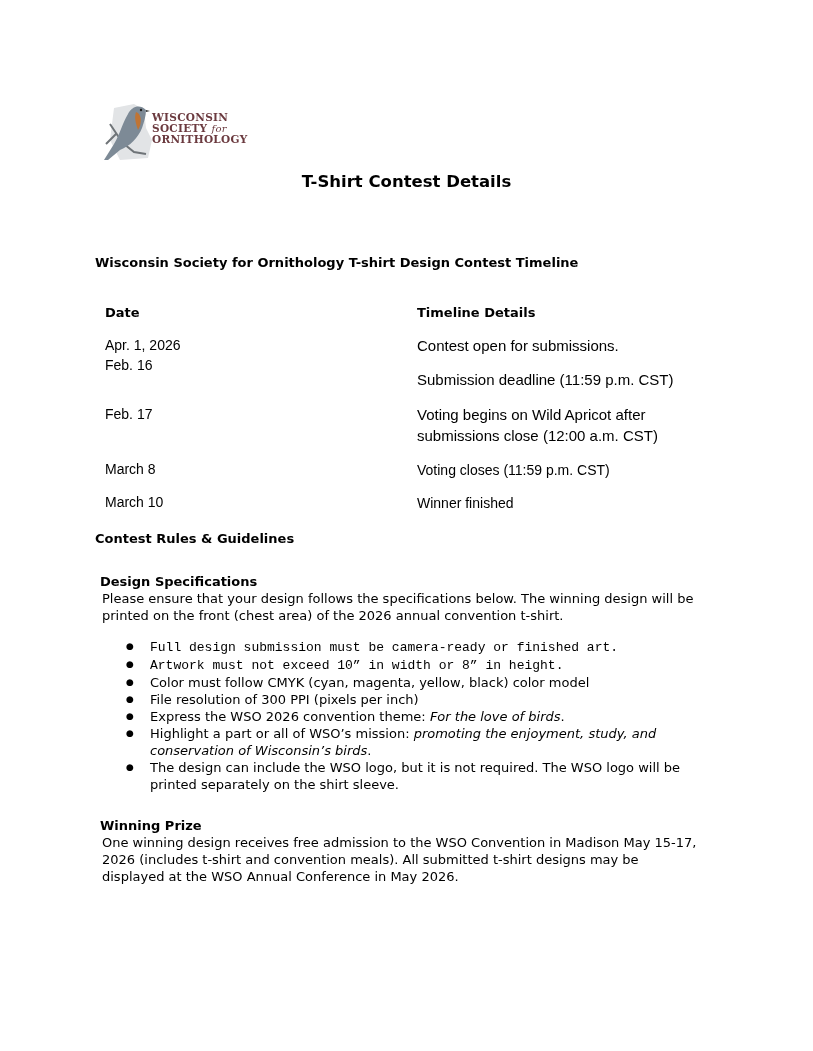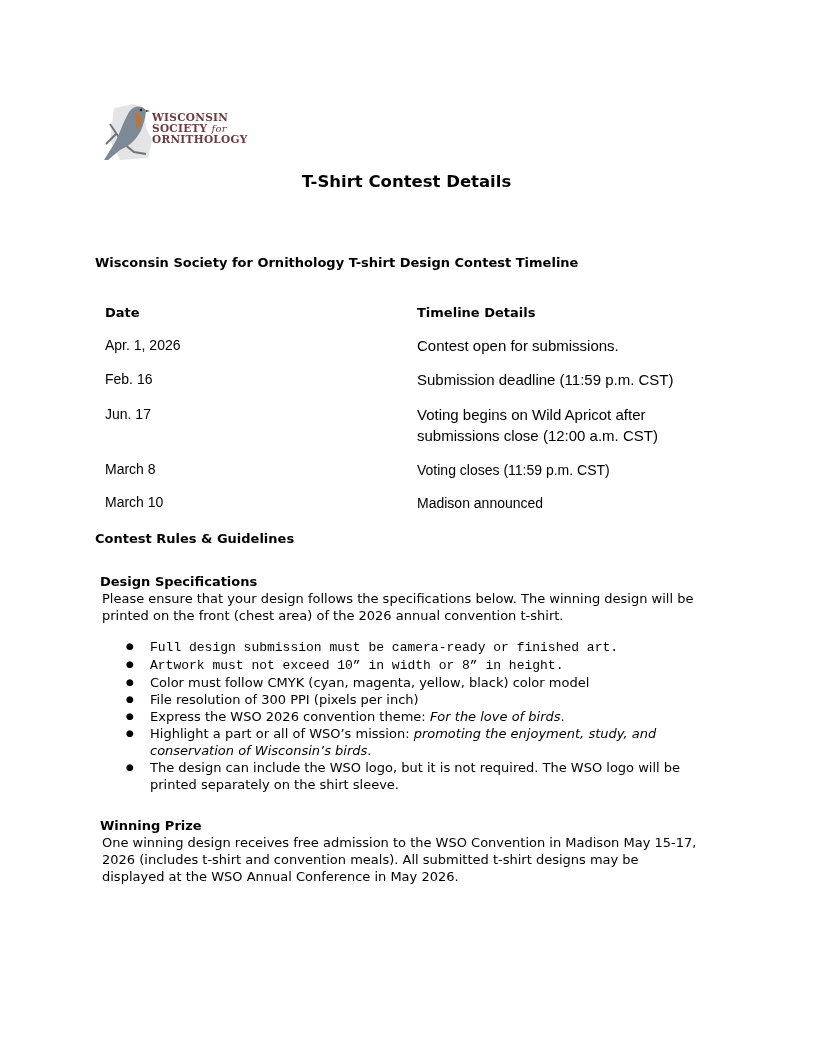--- a/index.html
+++ b/index.html
@@ -56,31 +56,31 @@
 </div>
 
 <div class="abs section-h" style="top:255px;">Wisconsin Society for Ornithology T-shirt Design Contest Timeline</div>
 
 <div class="abs tl-head" style="left:105px;">Date</div>
 <div class="abs tl-head" style="left:417px;">Timeline Details</div>
 
 <div class="abs tl-cell tl-date" style="top:337px;">Apr. 1, 2026</div>
 <div class="abs tl-cell tl-detail" style="top:335px;">Contest open for submissions.</div>
 
-<div class="abs tl-cell tl-date" style="top:371px;">Feb. 16</div>
+<div class="abs tl-cell tl-date" style="top:357px;">Feb. 16</div>
 <div class="abs tl-cell tl-detail" style="top:369px;">Submission deadline (11:59 p.m. CST)</div>
 
-<div class="abs tl-cell tl-date" style="top:406px;">Jun. 17</div>
+<div class="abs tl-cell tl-date" style="top:406px;">Feb. 17</div>
 <div class="abs tl-cell tl-detail" style="top:404px;">Voting begins on Wild Apricot after submissions close (12:00 a.m. CST)</div>
 
 <div class="abs tl-cell tl-date" style="top:461px;">March 8</div>
 <div class="abs tl-cell tl-detail small" style="top:460px;">Voting closes (11:59 p.m. CST)</div>
 
 <div class="abs tl-cell tl-date" style="top:494px;">March 10</div>
-<div class="abs tl-cell tl-detail small" style="top:493px;">Madison announced</div>
+<div class="abs tl-cell tl-detail small" style="top:493px;">Winner finished</div>
 
 <div class="abs section-h" style="top:531px;">Contest Rules &amp; Guidelines</div>
 
 <div class="abs sub-h" style="top:574px;">Design Specifications</div>
 <div class="abs para" style="top:590px;">Please ensure that your design follows the specifications below. The winning design will be printed on the front (chest area) of the 2026 annual convention t-shirt.</div>
 
 <ul class="abs bullets">
   <li><span class="narrow">Full design submission must be camera-ready or finished art.</span></li>
   <li><span class="narrow">Artwork must not exceed 10” in width or 8” in height.</span></li>
   <li><span>Color must follow CMYK (cyan, magenta, yellow, black) color model</span></li>

